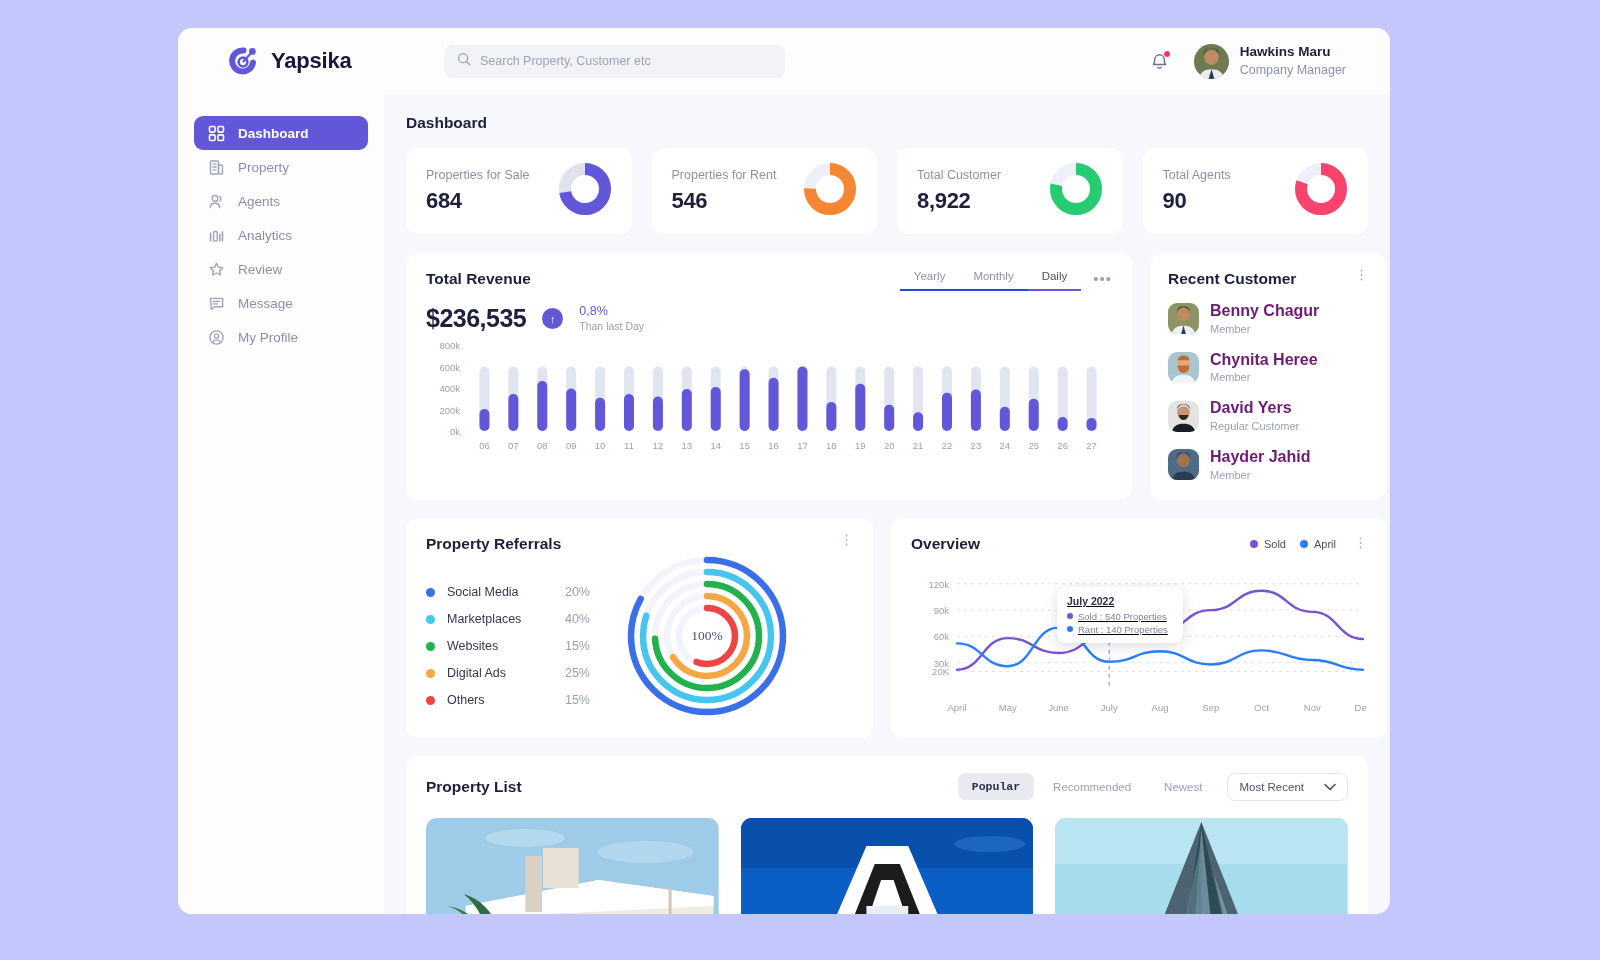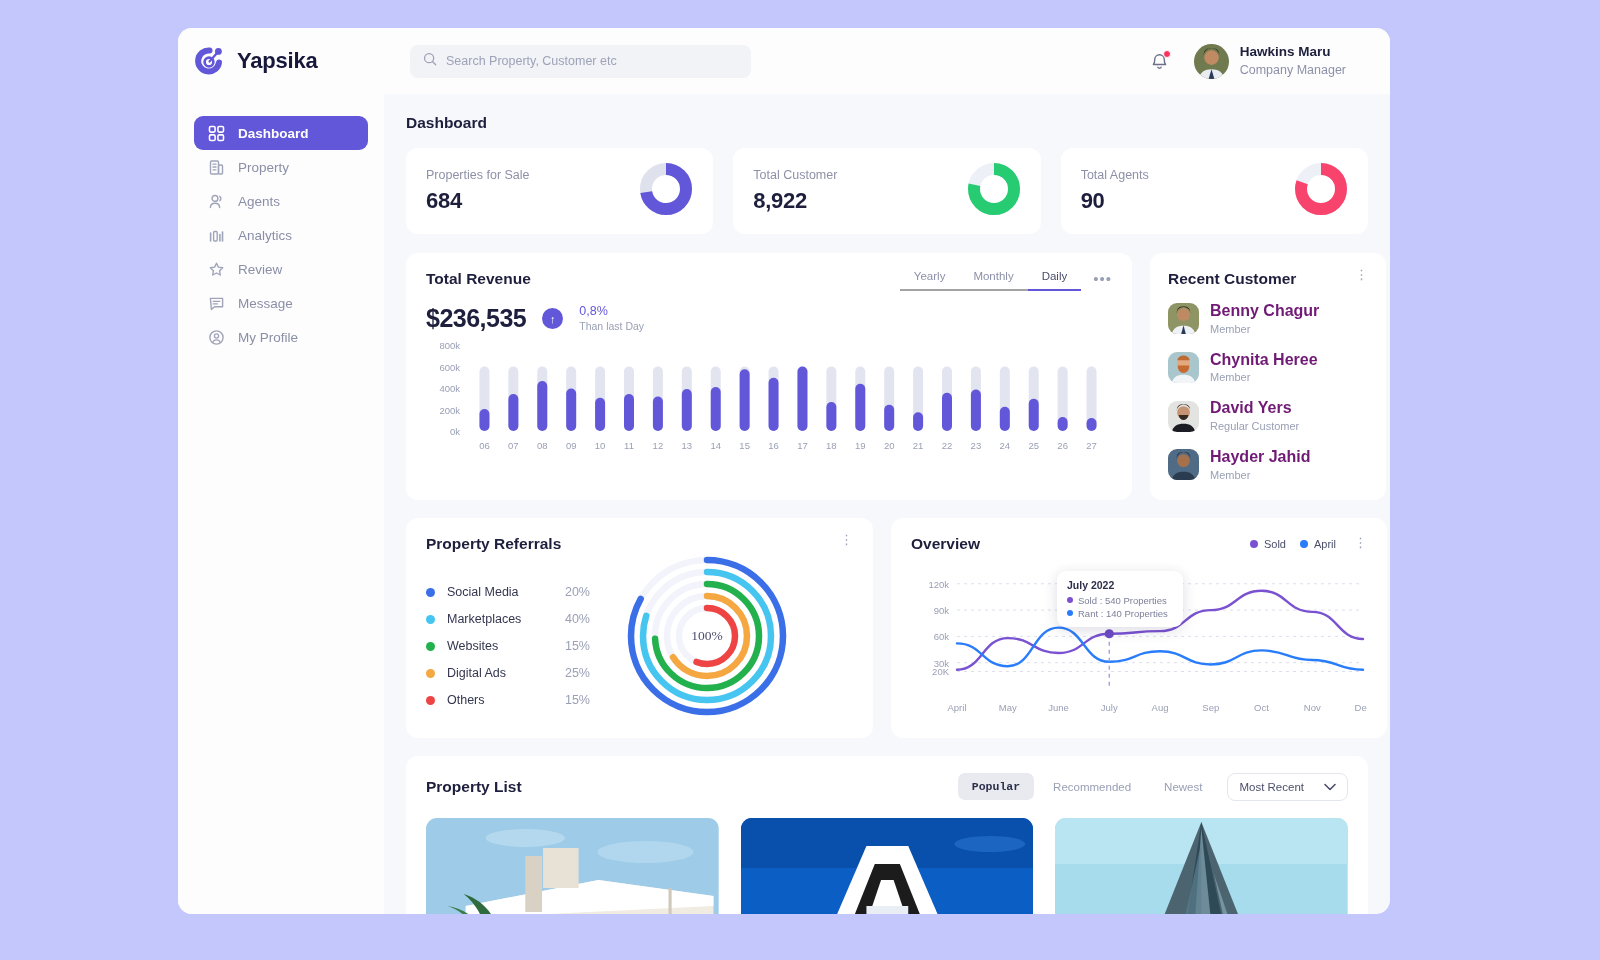--- a/index.html
+++ b/index.html
@@ -19,20 +19,21 @@
     display: flex;
     flex-direction: column;
   }
   
   .topbar {
     height: 66px;
     background: #fdfdfe;
     display: flex;
     align-items: center;
     flex: 0 0 66px;
+    padding-left: 34px;
   }
   .brand {
     width: 206px;
     display: flex;
     align-items: center;
     gap: 11px;
     padding-left: 14px;
   }
   .logo-mark { width: 34px; height: 34px; flex: 0 0 34px; }
   .brand-name {
@@ -89,39 +90,39 @@
   .nav-item.active { background: #6257d9; color: #ffffff; font-weight: bold; }
   .nav-icon { width: 17px; height: 17px; flex: 0 0 17px; display:block; }
 
   .main {
     flex: 1; padding: 20px 22px 0 22px;
     overflow: hidden;
   }
   .page-title { font-size: 15.5px; font-weight: bold; color: #1d1f3c; margin-bottom: 16px; }
 
   
-  .stats { display: flex; gap: 20px; justify-content: flex-end; }
+  .stats { display: flex; gap: 20px; }
   .stat-card {
     flex: 1; height: 86px; background: #fff;
     border-radius: 12px; padding: 16px 20px;
     display: flex; align-items: center; justify-content: space-between;
   }
   .stat-label { font-size: 12.5px; color: #8d91a8; margin-bottom: 6px; }
   .stat-value { font-size: 22px; font-weight: bold; color: #1d1f3c; letter-spacing: -0.3px; }
 
   
   .row2 { display: flex; gap: 18px; margin-top: 19px; }
   .card { background: #fff; border-radius: 12px; }
   .revenue-card { flex: 1; padding: 17px 20px 12px 20px; }
   .rev-head { display: flex; align-items: flex-start; gap: 32px; }
   .card-title { font-size: 15.5px; font-weight: bold; color: #1d1f3c; }
   .rev-tabs { margin-left: auto; display: flex; align-items: center; gap: 0px; }
   .rtab {
     font-size: 11.5px; color: #8d91a8; padding: 0 14px 7px 14px;
-    border-bottom: 2px solid #a3a3a3; cursor: pointer;
+    border-bottom: 2px solid #1d4ed8; cursor: pointer;
   }
   .rtab.active { color: #4b4f6b; border-bottom-color: #6257d9; text-align: center; }
   .dots-h { margin-left: 12px; color: #9aa0b5; font-size: 15px; cursor: pointer; letter-spacing:1px; margin-bottom:4px;}
   .rev-amount-row { display: flex; align-items: center; gap: 16px; margin-top: 13px; }
   .rev-amount { font-size: 25px; font-weight: bold; color: #1d1f3c; letter-spacing: -0.5px; }
   .trend-badge {
     width: 21px; height: 21px; border-radius: 50%; background: #6257d9;
     display: flex; align-items: center; justify-content: center; color: #fff; font-size: 11px;
   }
   .trend-pct { font-size: 12.5px; color: #6257d9; line-height: 1.25; }
@@ -150,23 +151,23 @@
     justify-content: center; font-size: 13.5px; color: #4b4f6b; font-weight: normal; font-family: Liberation Serif, serif;
   }
 
   .overview-card { flex: 1; padding: 17px 20px; }
   .ov-head { display: flex; align-items: center; }
   .ov-legend { margin-left: auto; display: flex; gap: 14px; align-items: center; }
   .ov-leg { display: flex; align-items: center; gap: 6px; font-size: 11px; color: #4b4f6b; }
   .ov-leg i { width: 8px; height: 8px; border-radius: 50%; display: block; }
   .ov-chart { position: relative; margin-top: 8px; height: 160px; }
   .tooltip {
-    position: absolute; left: 146px; top: 10px; width: 126px;
+    position: absolute; left: 146px; top: 26px; width: 126px;
     background: #fff; border-radius: 9px; padding: 8px 10px;
-    box-shadow: 0 3px 14px rgba(40,40,90,.16); z-index: 5;
+    box-shadow: 0 3px 14px rgba(40,40,90,.16); z-index: 5; text-decoration: underline;
   }
   .tt-title { font-size: 10.5px; font-weight: bold; color: #2c2f4a; margin-bottom: 4px; }
   .tt-row { display: flex; align-items: center; gap: 5px; font-size: 9.5px; color: #7c8099; margin-top: 2px; }
   .tt-row i { width: 6px; height: 6px; border-radius: 50%; display: block; flex: 0 0 6px; }
 
   
   .plist-card { margin-top: 18px; padding: 17px 20px 0 20px; }
   .pl-head { display: flex; align-items: center; }
   .pl-controls { margin-left: auto; display: flex; align-items: center; gap: 5px; }
   .pl-tab {
@@ -331,20 +332,32 @@
             <div class="stat-value">684</div>
           </div>
           <span>
             <svg width="54" height="54" viewBox="0 0 54 54">
               <circle cx="27" cy="27" r="20" fill="none" stroke="#dfe1ec" stroke-width="12"></circle>
               <circle cx="27" cy="27" r="20" fill="none" stroke="#6257d9" stroke-width="12" stroke-dasharray="90.5 125.6" transform="rotate(-90 27 27)"></circle>
             </svg>
           </span>
         </div>
 
+        <div class="stat-card">
+          <div>
+            <div class="stat-label">Properties for Rent</div>
+            <div class="stat-value">546</div>
+          </div>
+          <span>
+            <svg width="54" height="54" viewBox="0 0 54 54">
+              <circle cx="27" cy="27" r="20" fill="none" stroke="#eef0f8" stroke-width="12"></circle>
+              <circle cx="27" cy="27" r="20" fill="none" stroke="#f58634" stroke-width="12" stroke-dasharray="94.2 121.9" transform="rotate(-90 27 27)"></circle>
+            </svg>
+          </span>
+        </div>
 
         <div class="stat-card">
           <div>
             <div class="stat-label">Total Customer</div>
             <div class="stat-value">8,922</div>
           </div>
           <span>
             <svg width="54" height="54" viewBox="0 0 54 54">
               <circle cx="27" cy="27" r="20" fill="none" stroke="#eef0f8" stroke-width="12"></circle>
               <circle cx="27" cy="27" r="20" fill="none" stroke="#27cc72" stroke-width="12" stroke-dasharray="98 118.1" transform="rotate(-90 27 27)"></circle>

